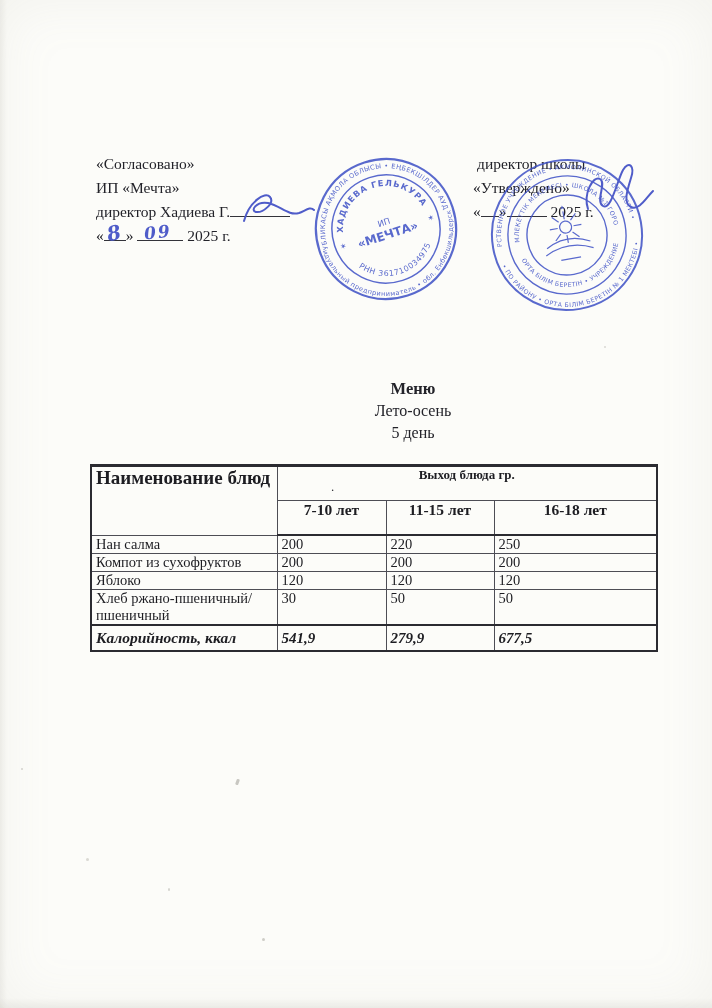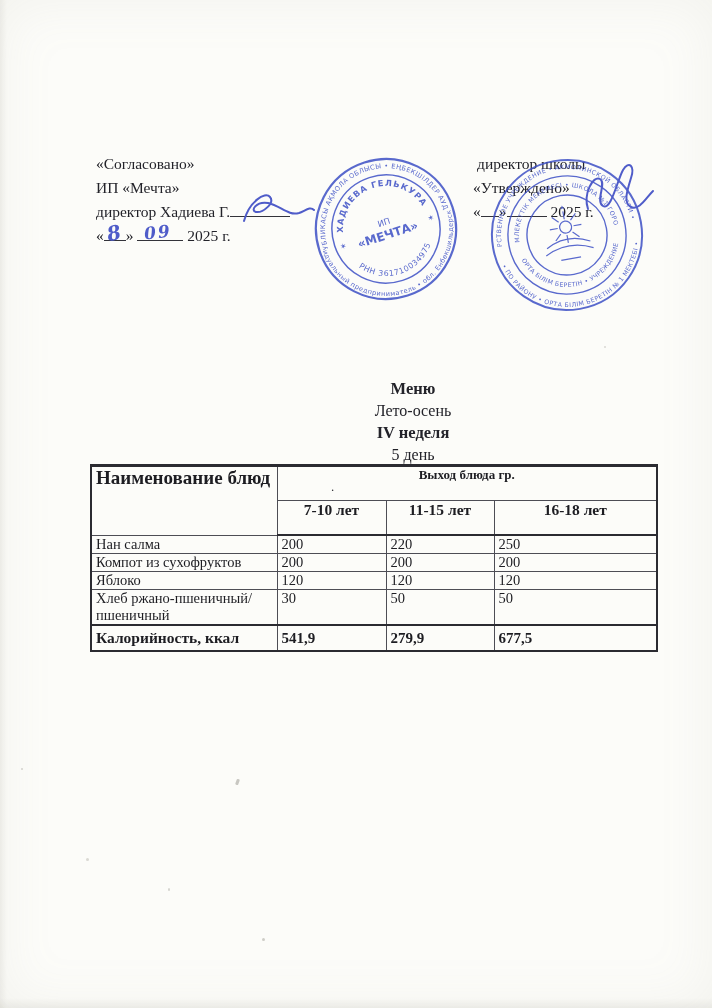--- a/index.html
+++ b/index.html
@@ -39,21 +39,21 @@
     border-collapse:collapse;table-layout:fixed;
     border:2.5px solid #2b2b31;border-top-width:3px;
     font-size:14.5px;color:#1d1d22;
   }
   table.menu th, table.menu td{border:1px solid #4d4d55;padding:0 4px;}
   th.name-h{font-size:19px;text-align:left;vertical-align:top;padding:4px 6px;}
   th.group-h{font-size:13px;text-align:center;vertical-align:top;padding-top:5px;height:33px;position:relative;}
   tr.age-row th{font-size:15.5px;text-align:center;vertical-align:top;padding-top:0;height:33px;border-bottom:2px solid #2b2b31;}
   td.dish{text-align:left;padding-left:6px;vertical-align:top;line-height:17px;height:17px;}
   td.val{vertical-align:top;line-height:17px;}
-  tr.footer-row td{border-top:2px solid #2b2b31;font-weight:bold;height:24px;vertical-align:middle;}
+  tr.footer-row td{border-top:2px solid #2b2b31;font-weight:bold;height:24px;vertical-align:middle;font-style:italic;}
   tr.footer-row td.dish{font-size:15.5px;line-height:24px;}
   tr.footer-row td.val{font-size:15px;line-height:24px;}
   .speck{position:absolute;border-radius:50%;background:#8a887e;}
   .dot-period{position:absolute;left:331px;top:479px;font-size:13px;color:#33333a;}
 </style>
 </head>
 <body>
 
 <div class="page">
 
@@ -137,21 +137,20 @@
   <svg class="sig sig-left" width="78" height="40" viewBox="0 0 78 40">
     <path d="M4,32 C9,13 25,2 30,8 C35,14 23,24 16,23 C10,22 16,12 28,14 C41,17 48,27 59,24 C65,22 70,17 74,21" fill="none" stroke="#4f5cc9" stroke-width="2" stroke-linecap="round"></path>
   </svg>
   <svg class="sig sig-right" width="78" height="56" viewBox="0 0 78 56">
     <path d="M6,48 C1,33 11,14 18,18 C25,22 13,40 21,45 C29,50 35,20 41,9 C47,-1 53,5 49,17 C45,30 41,42 49,46 C57,50 64,37 71,30" fill="none" stroke="#4f5cc9" stroke-width="2" stroke-linecap="round"></path>
   </svg>
 
   <div class="title-block">
     <div class="t-bold">Меню</div>
     <div>Лето-осень</div>
-    <div class="t-bold">IV неделя</div>
     <div>5 день</div>
   </div>
 
   <table class="menu">
     <colgroup>
         <col style="width:186px">
         <col style="width:109px">
         <col style="width:108px">
         <col style="width:163px">
       </colgroup>

